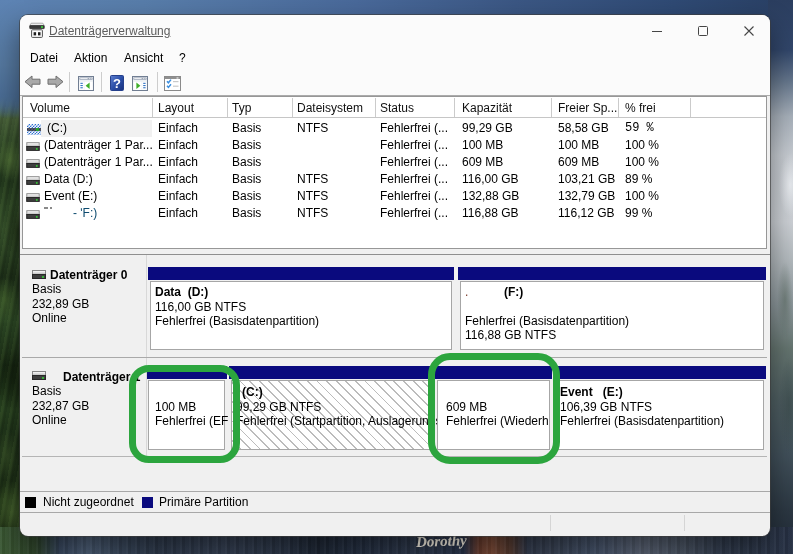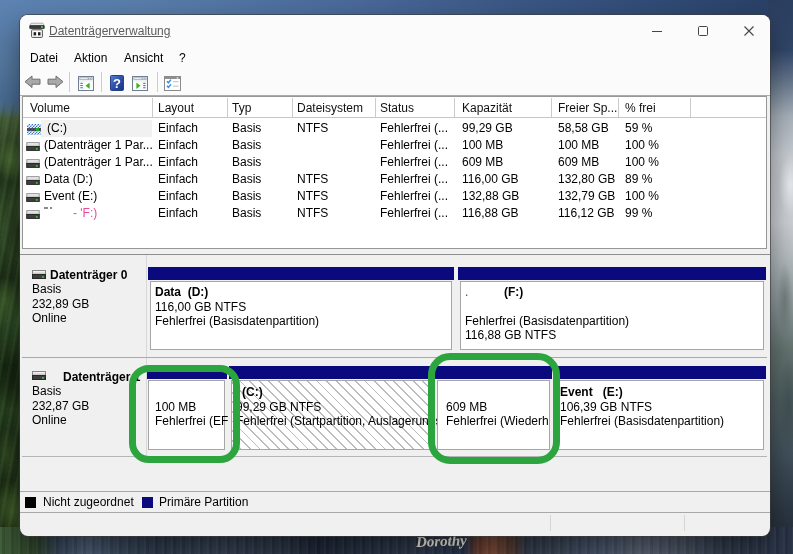--- a/index.html
+++ b/index.html
@@ -177,21 +177,21 @@
       <div class="abs" style="left:4px;top:27px;width:14px;height:11px;background-image:linear-gradient(45deg,#2e72d6 25%,transparent 25%,transparent 75%,#2e72d6 75%),linear-gradient(45deg,#2e72d6 25%,#f8f8f8 25%,#f8f8f8 75%,#2e72d6 75%);background-size:3px 3px;background-position:0 0,1.5px 1.5px;"></div>
       <div class="abs" style="left:4px;top:31px;width:14px;height:3px;background:rgba(40,40,48,0.75);"></div>
       <div class="abs" style="left:13px;top:31px;width:3px;height:3px;background:#2aa32a;"></div>
       <div class="t" style="left:24px;top:24px;">(C:)</div>
       <div class="t" style="left:135px;top:24px;">Einfach</div>
       <div class="t" style="left:209px;top:24px;">Basis</div>
       <div class="t" style="left:274px;top:24px;">NTFS</div>
       <div class="t" style="left:357px;top:24px;">Fehlerfrei (...</div>
       <div class="t" style="left:439px;top:24px;">99,29 GB</div>
       <div class="t" style="left:535px;top:24px;">58,58 GB</div>
-      <div class="t" style="left:602px;top:24px;">59 %</div>
+      <div class="t" style="left:602px;top:24px;font-family:Liberation Mono, monospace;">59 %</div>
 
       <div class="diskicon" style="left:3px;top:45px;transform:scale(0.95);">
         <div class="di-top"></div>
         <div class="di-bot"></div>
         <div class="di-led"></div>
       </div>
       <div class="t" style="left:21px;top:41px;">(Datenträger 1 Par...</div>
       <div class="t" style="left:135px;top:41px;">Einfach</div>
       <div class="t" style="left:209px;top:41px;">Basis</div>
       <div class="t" style="left:357px;top:41px;">Fehlerfrei (...</div>
@@ -216,21 +216,21 @@
         <div class="di-top"></div>
         <div class="di-bot"></div>
         <div class="di-led"></div>
       </div>
       <div class="t" style="left:21px;top:75px;">Data (D:)</div>
       <div class="t" style="left:135px;top:75px;">Einfach</div>
       <div class="t" style="left:209px;top:75px;">Basis</div>
       <div class="t" style="left:274px;top:75px;">NTFS</div>
       <div class="t" style="left:357px;top:75px;">Fehlerfrei (...</div>
       <div class="t" style="left:439px;top:75px;">116,00 GB</div>
-      <div class="t" style="left:535px;top:75px;">132,80 GB</div>
+      <div class="t" style="left:535px;top:75px;">103,21 GB</div>
       <div class="t" style="left:602px;top:75px;">89 %</div>
 
       <div class="diskicon" style="left:3px;top:96px;transform:scale(0.95);">
         <div class="di-top"></div>
         <div class="di-bot"></div>
         <div class="di-led"></div>
       </div>
       <div class="t" style="left:21px;top:92px;">Event (E:)</div>
       <div class="t" style="left:135px;top:92px;">Einfach</div>
       <div class="t" style="left:209px;top:92px;">Basis</div>
@@ -240,21 +240,21 @@
       <div class="t" style="left:535px;top:92px;">132,79 GB</div>
       <div class="t" style="left:602px;top:92px;">100 %</div>
 
       <div class="diskicon" style="left:3px;top:113px;transform:scale(0.95);">
         <div class="di-top"></div>
         <div class="di-bot"></div>
         <div class="di-led"></div>
       </div>
       <div class="abs" style="left:21px;top:110px;width:4px;height:2px;background:#8a8a8a;"></div>
       <div class="abs" style="left:27px;top:110px;width:2px;height:2px;background:#8a8a8a;"></div>
-      <div class="t" style="left:50px;top:109px;color:#ec4899;">- ʹF:)</div>
+      <div class="t" style="left:50px;top:109px;color:#0c4a6e;">- ʹF:)</div>
       <div class="t" style="left:135px;top:109px;">Einfach</div>
       <div class="t" style="left:209px;top:109px;">Basis</div>
       <div class="t" style="left:274px;top:109px;">NTFS</div>
       <div class="t" style="left:357px;top:109px;">Fehlerfrei (...</div>
       <div class="t" style="left:439px;top:109px;">116,88 GB</div>
       <div class="t" style="left:535px;top:109px;">116,12 GB</div>
       <div class="t" style="left:602px;top:109px;">99 %</div>
     </div>
 
     <div class="abs dline" style="top:239px;"></div>

